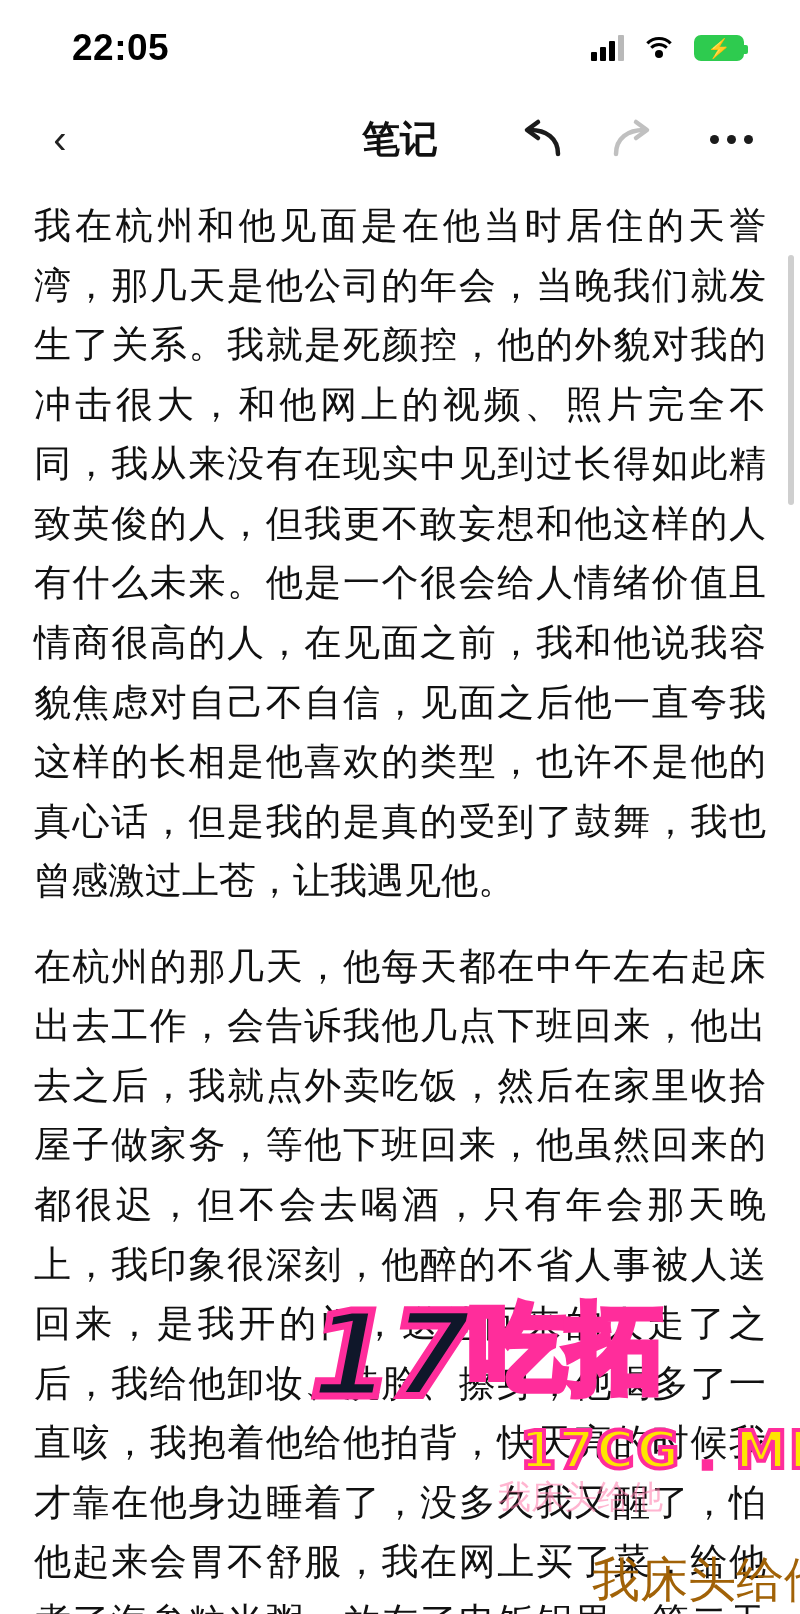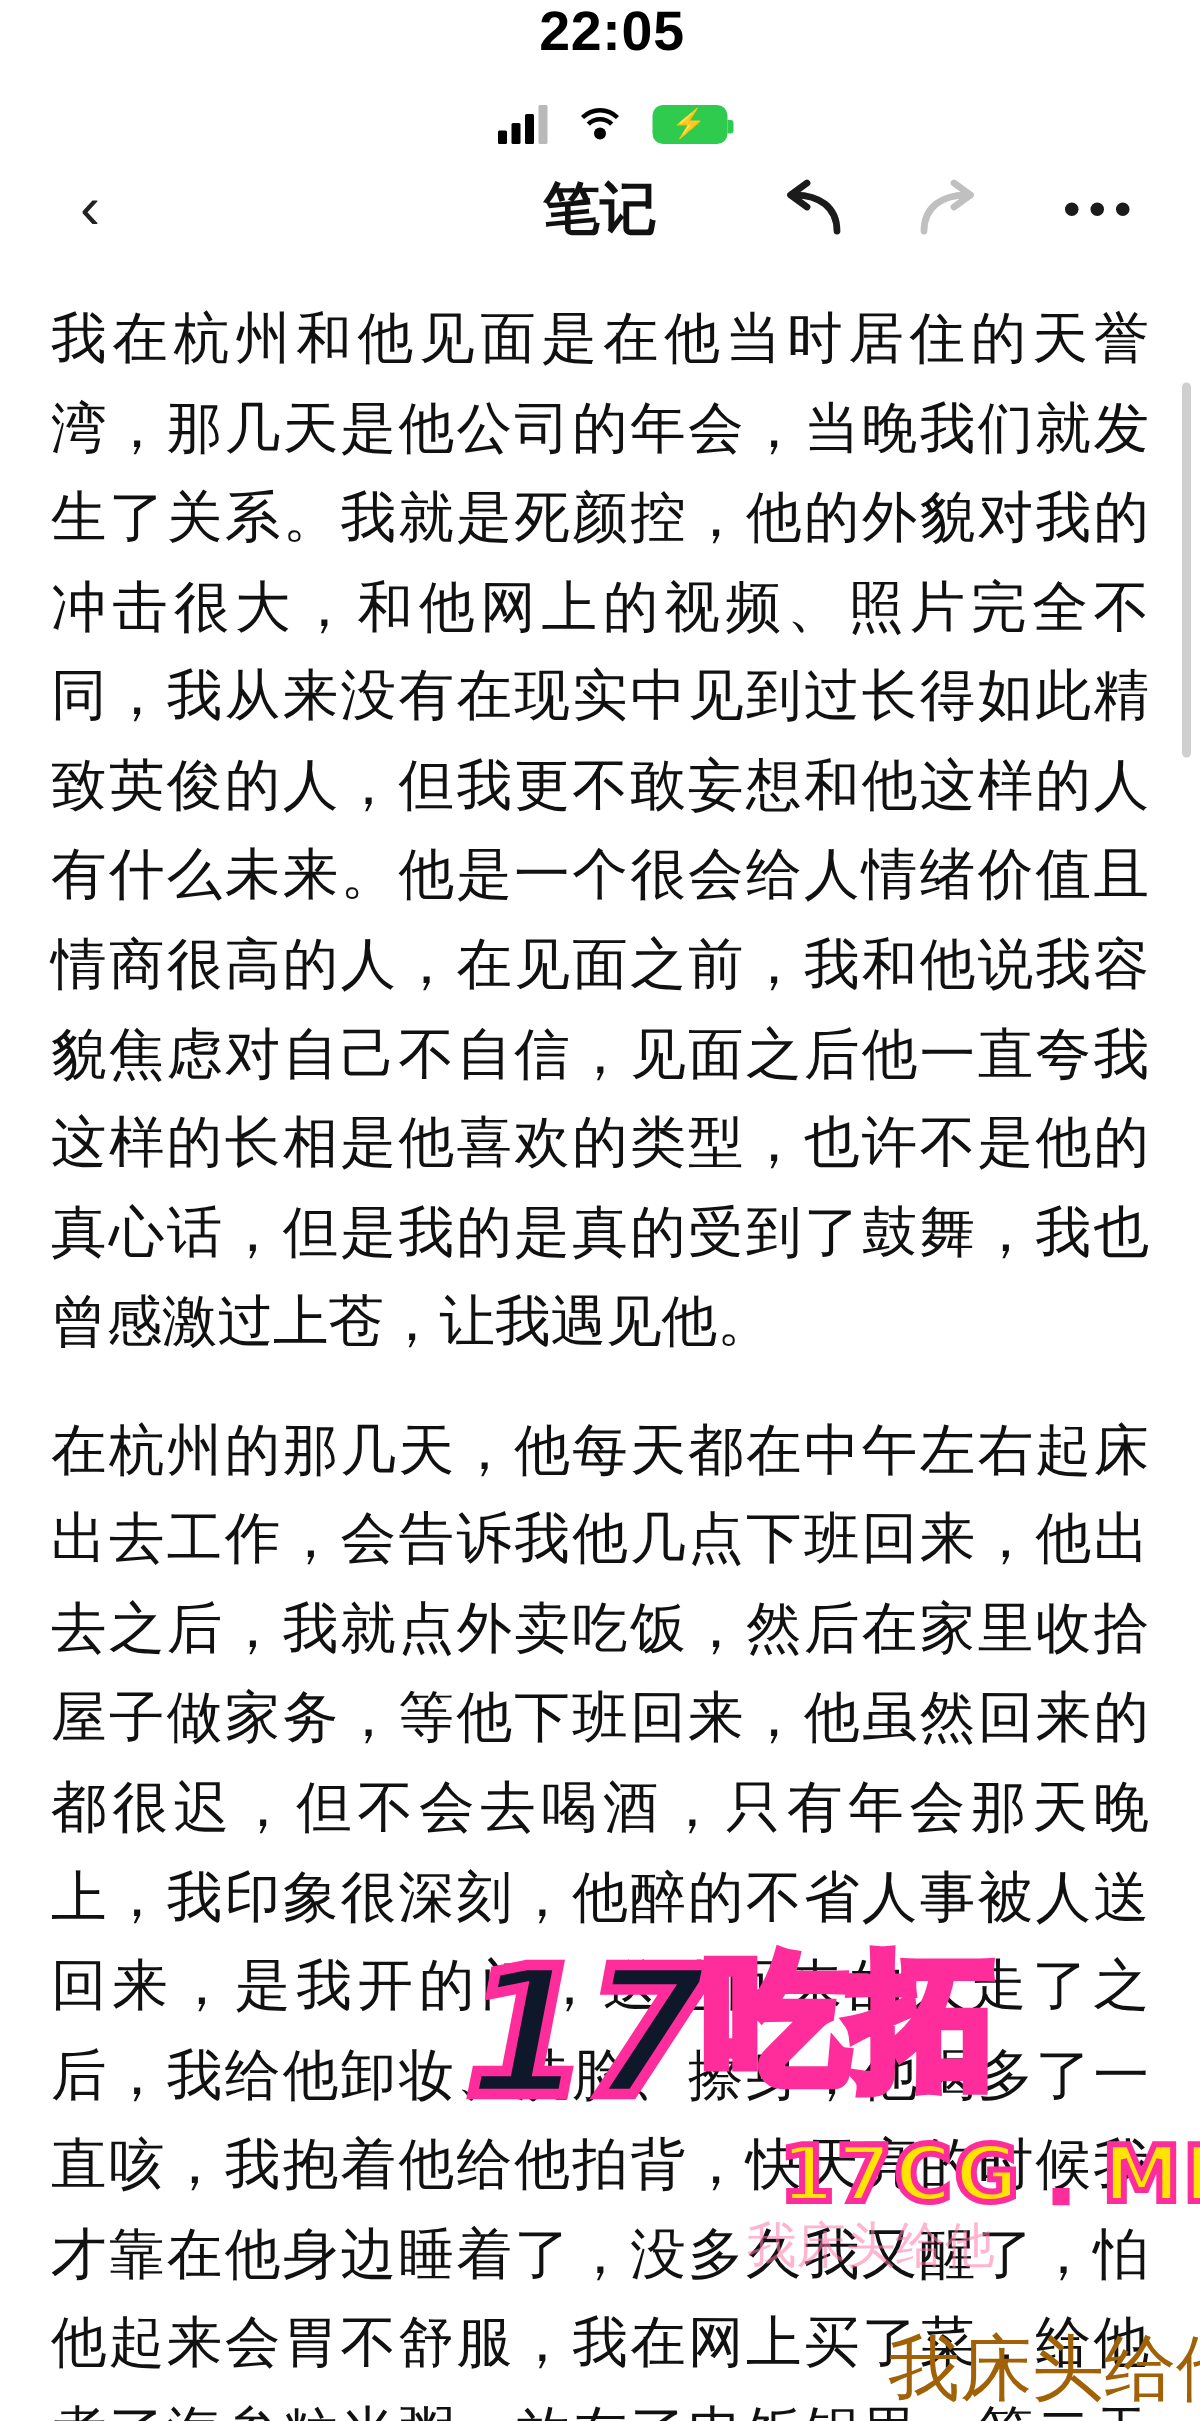--- a/index.html
+++ b/index.html
@@ -17,21 +17,20 @@
   }
 
   
   .status-bar {
     height: 96px;
     display: flex;
     align-items: center;
     justify-content: space-between;
     padding: 0 56px 0 72px;
     box-sizing: border-box;
-    flex-direction: column;
   }
   .status-time {
     font-size: 37px;
     font-weight: bold;
     letter-spacing: 0.5px;
     color: #000;
   }
   .status-icons {
     display: flex;
     align-items: center;

